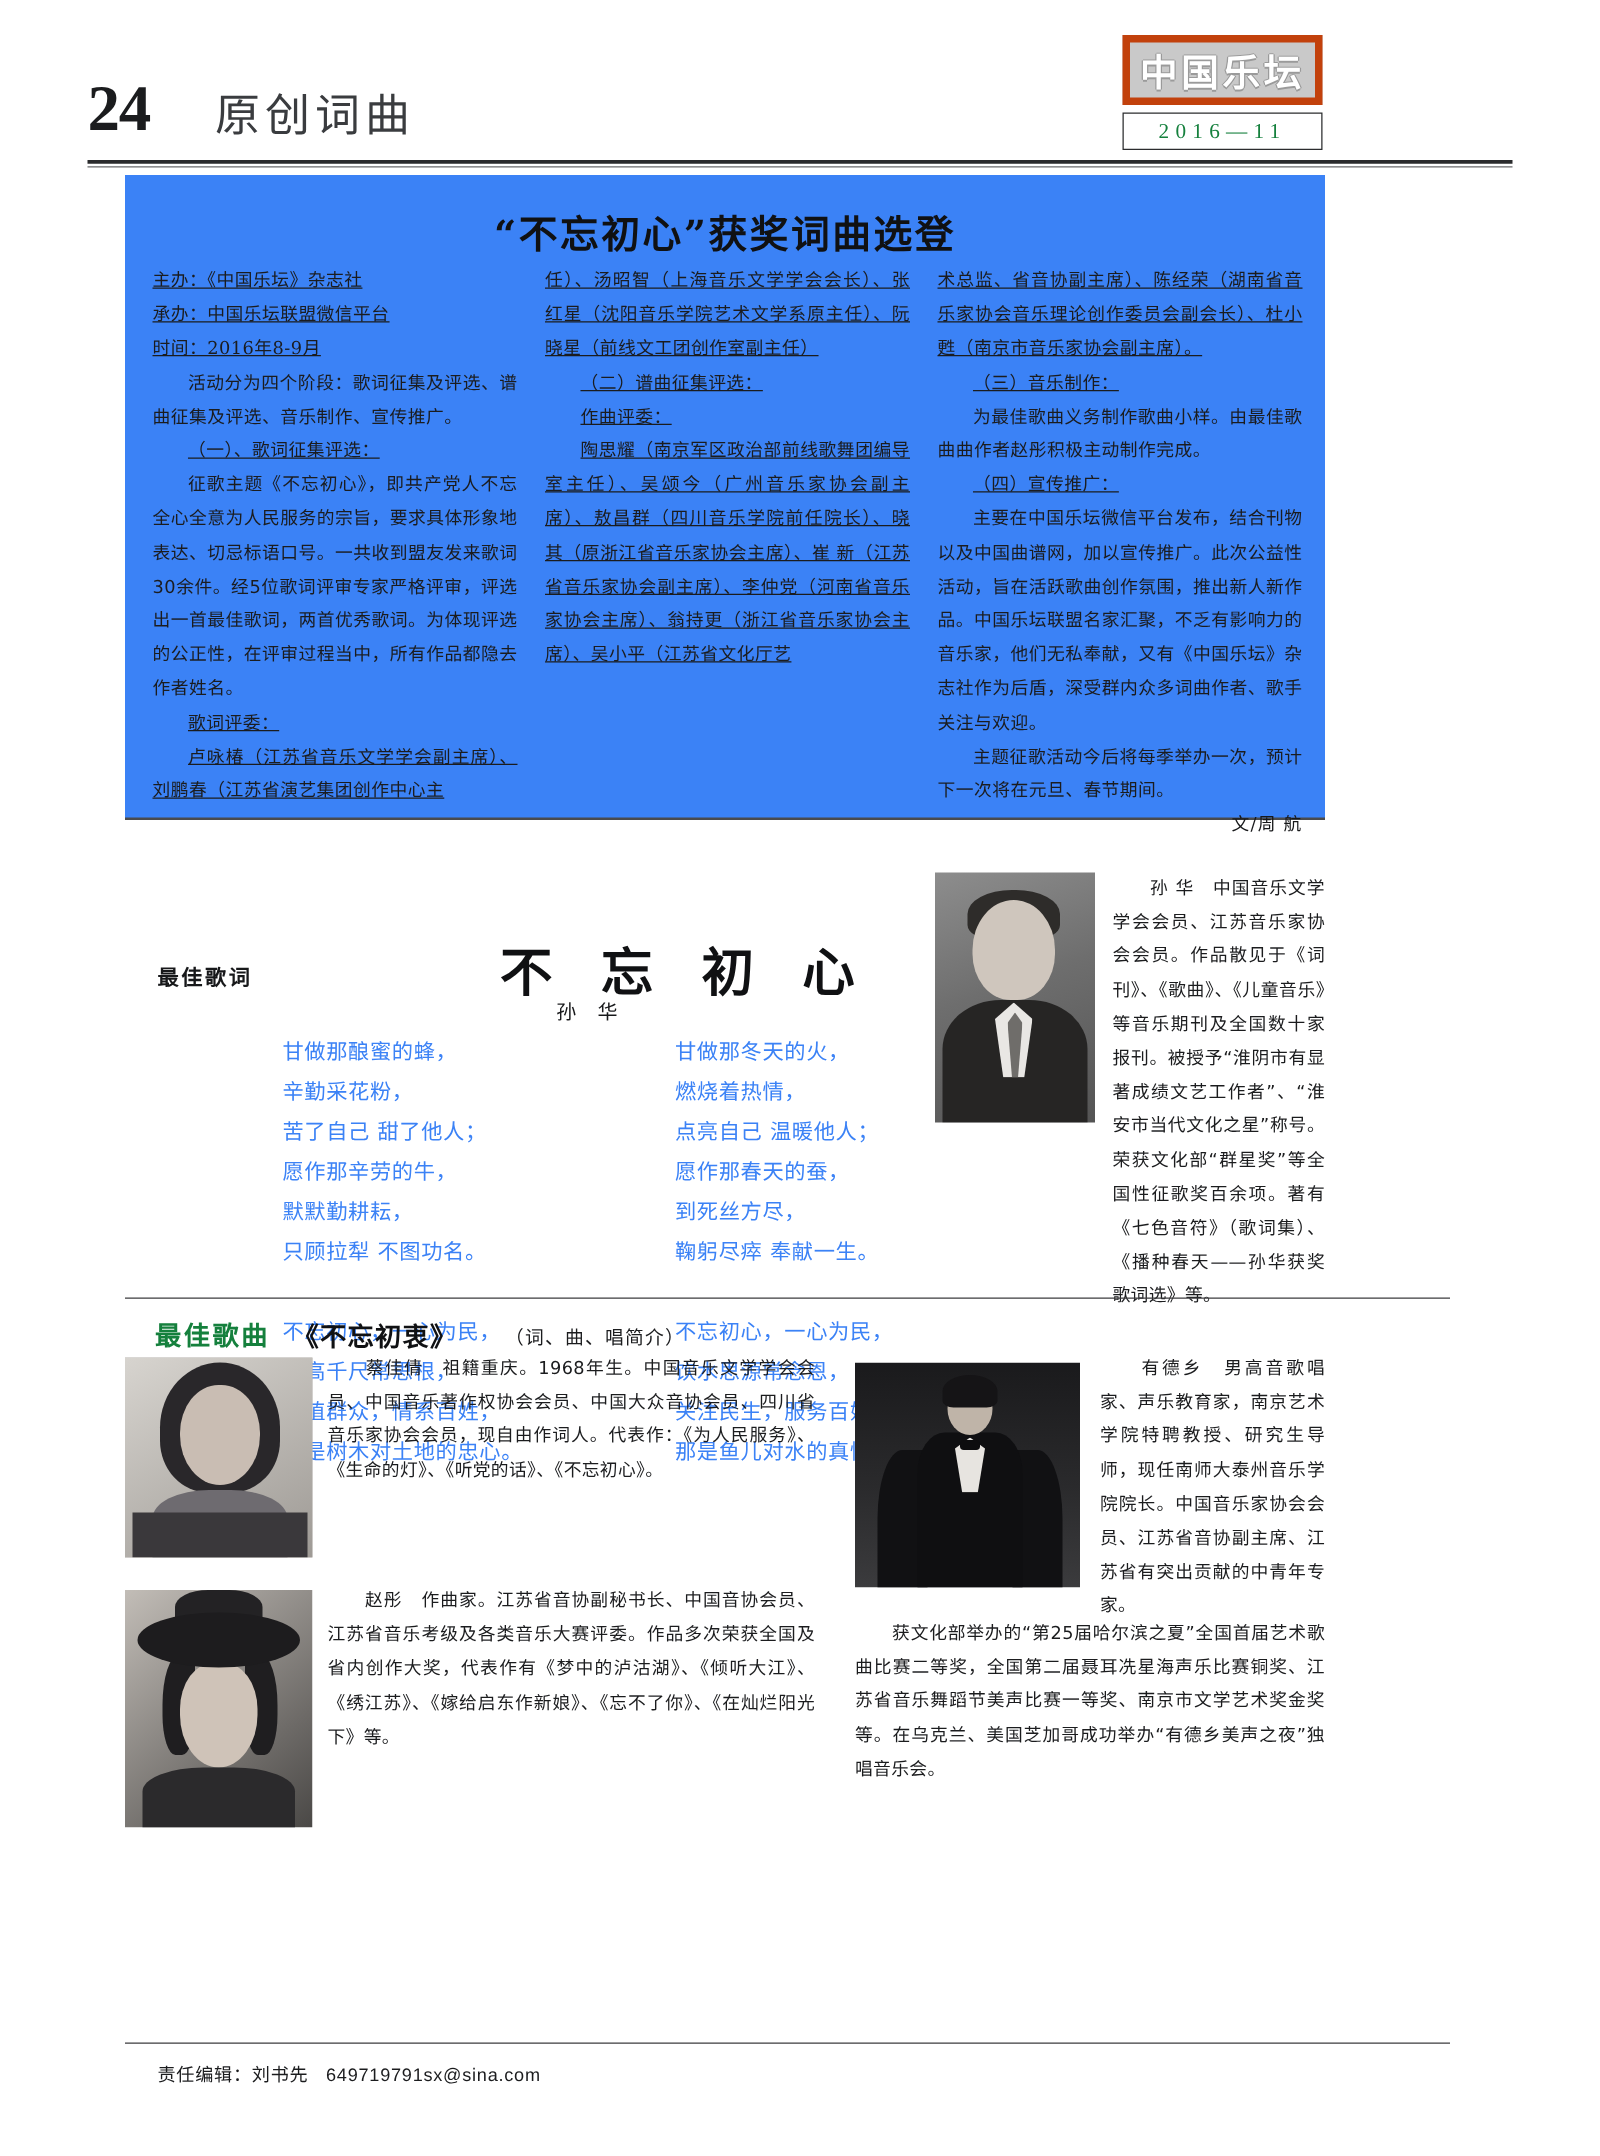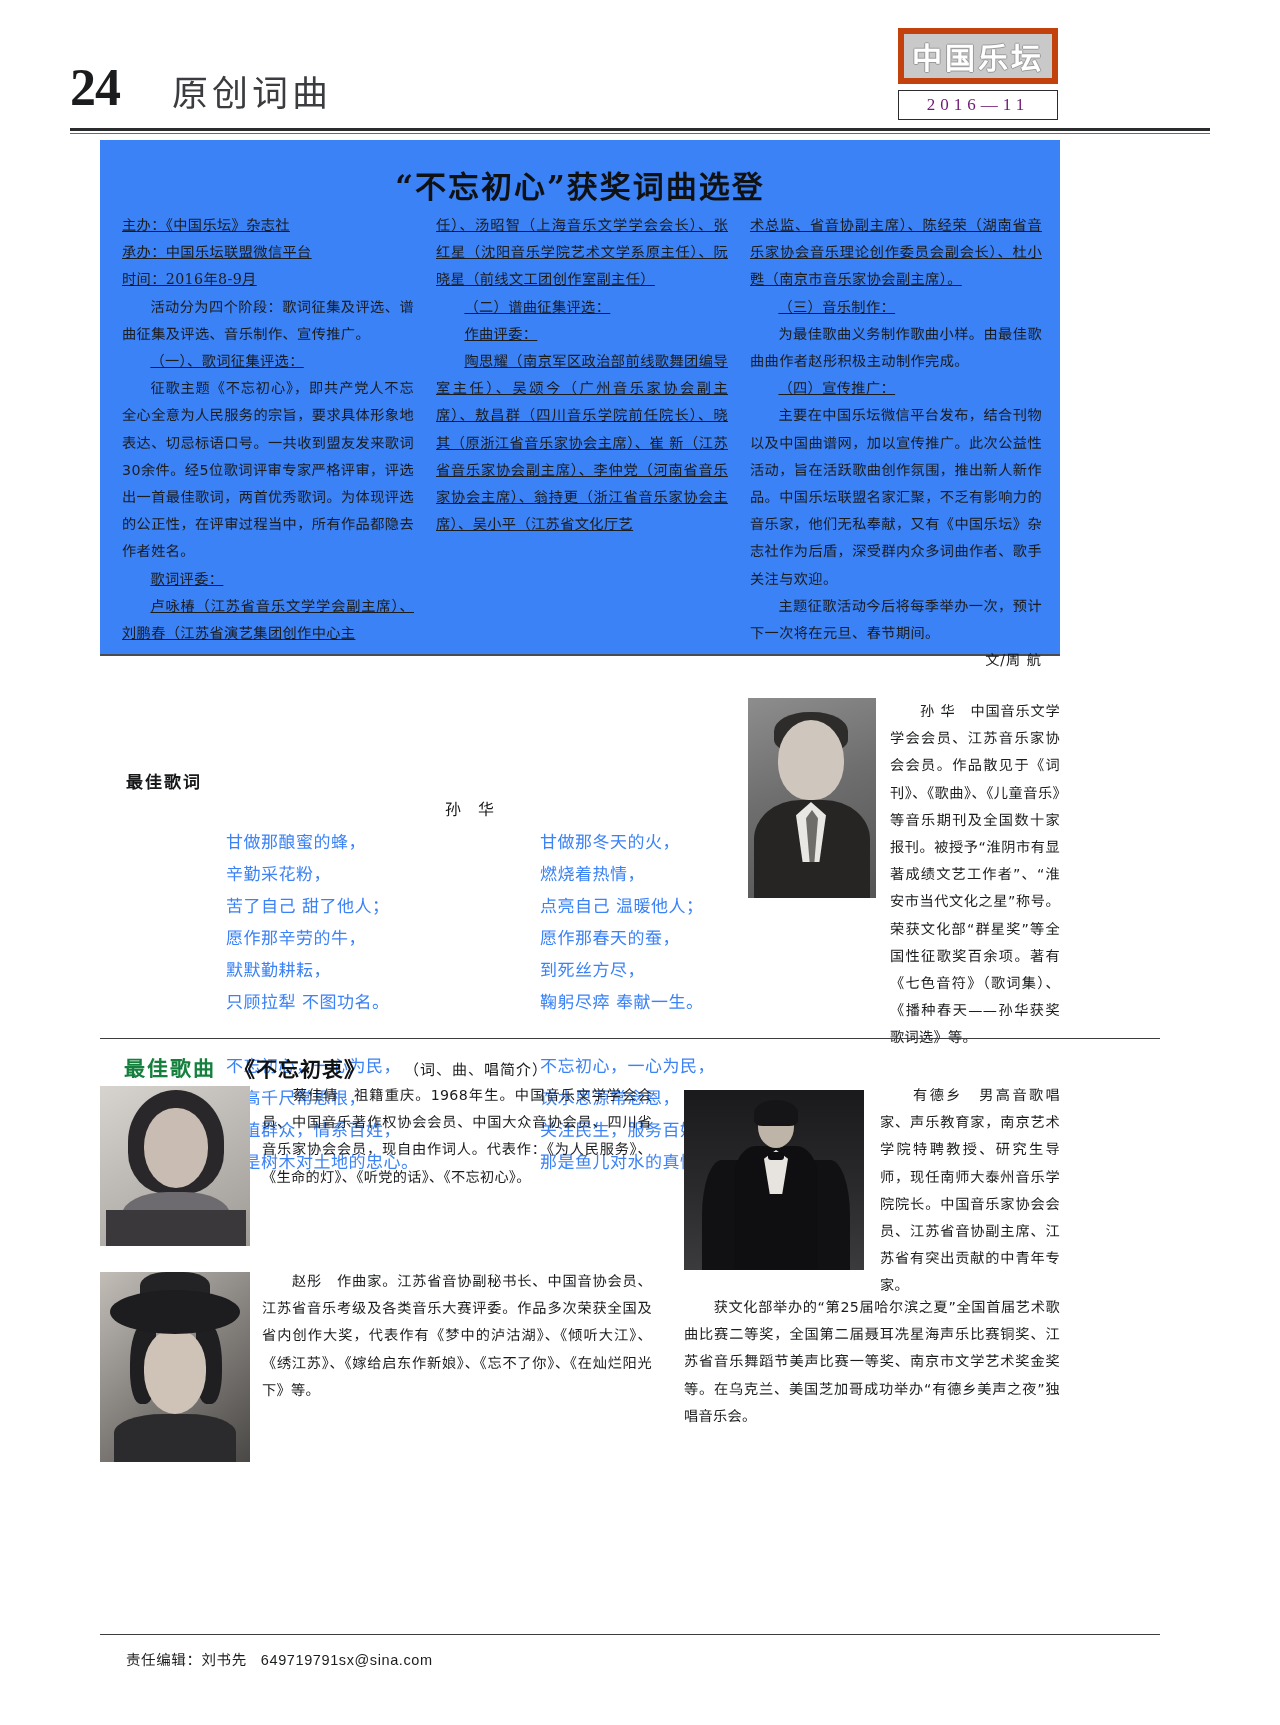--- a/index.html
+++ b/index.html
@@ -25,21 +25,21 @@
   .logo-wrap{position:absolute;right:222px;top:28px;width:160px;}
   .logo-box{width:160px;height:56px;background:#c9c9c9;position:relative;
             border:6px solid #c2410c;box-sizing:border-box;}
   .logo-text{position:absolute;inset:0;display:flex;align-items:center;
              justify-content:center;font-size:30px;letter-spacing:3px;
              color:#ffffff;font-family:"DejaVu Serif",serif;font-weight:700;
              text-shadow:0 1px 0 #9a9a9a, 0 -1px 0 #9a9a9a, 1px 0 0 #9a9a9a, -1px 0 0 #9a9a9a;}
   .issue-box{margin-top:6px;width:160px;height:30px;border:1.5px solid #2b2c2e;
              box-sizing:border-box;display:flex;align-items:center;
              justify-content:center;background:#fff;}
-  .issue-text{font-size:17px;letter-spacing:5px;color:#701a75;
+  .issue-text{font-size:17px;letter-spacing:5px;color:#15803d;
               font-family:"Liberation Serif",serif;}
   .rule-top{position:absolute;left:70px;top:128px;width:1140px;height:0;
             border-top:3px solid #2a2b2d;}
   .rule-top2{position:absolute;left:70px;top:133px;width:1140px;height:0;
             border-top:1px solid #6a6b6d;}
 
   
   .intro-panel{position:absolute;left:100px;top:140px;width:960px;height:516px;
                background:#3b82f6;border-bottom:2px solid #4a4b4d;box-sizing:border-box;}
   .intro-head{position:absolute;left:0;top:22px;width:100%;text-align:center;
@@ -199,20 +199,21 @@
         <div class="ln hei indent">主要在中国乐坛微信平台发布，结合刊物以及中国曲谱网，加以宣传推广。此次公益性活动，旨在活跃歌曲创作氛围，推出新人新作品。中国乐坛联盟名家汇聚，不乏有影响力的音乐家，他们无私奉献，又有《中国乐坛》杂志社作为后盾，深受群内众多词曲作者、歌手关注与欢迎。</div>
         <div class="ln hei indent">主题征歌活动今后将每季举办一次，预计下一次将在元旦、春节期间。</div>
         <div class="sig">文/周 航</div>
       </div>
 
     </div>
   </div>
 
   <div class="lyrics-block">
     <div class="best-lyric-label">最佳歌词</div>
+    <div class="song-title">不 忘 初 心</div>
     <div class="song-author">孙 华</div>
     <div class="lyr-col lyr-a">甘做那酿蜜的蜂，
 辛勤采花粉，
 苦了自己 甜了他人；
 愿作那辛劳的牛，
 默默勤耕耘，
 只顾拉犁 不图功名。
 
 不忘初心，一心为民，
 树高千尺常思根，

